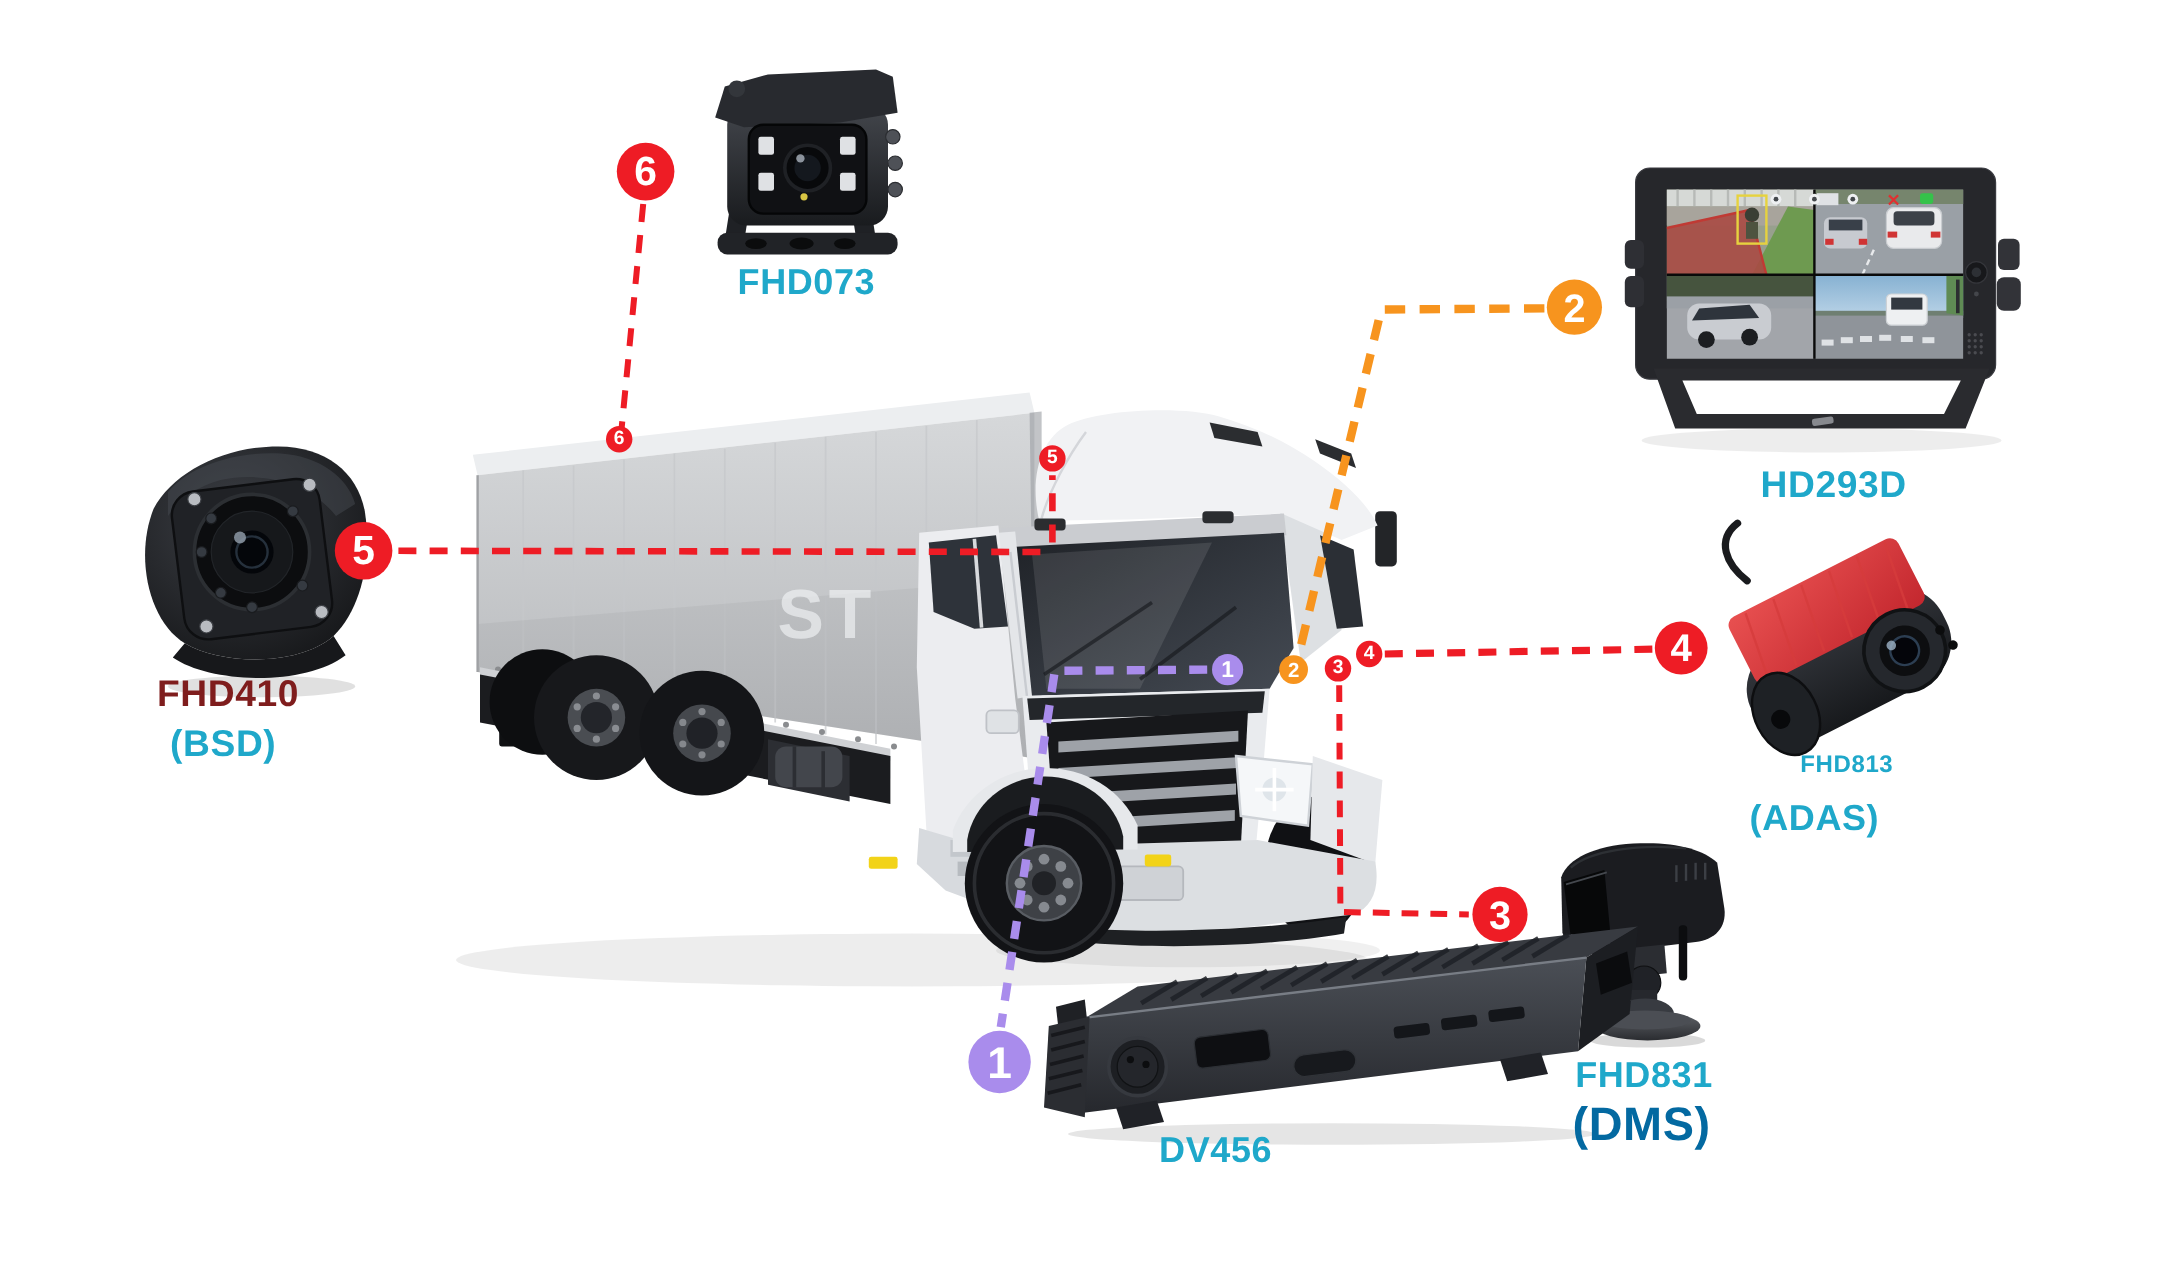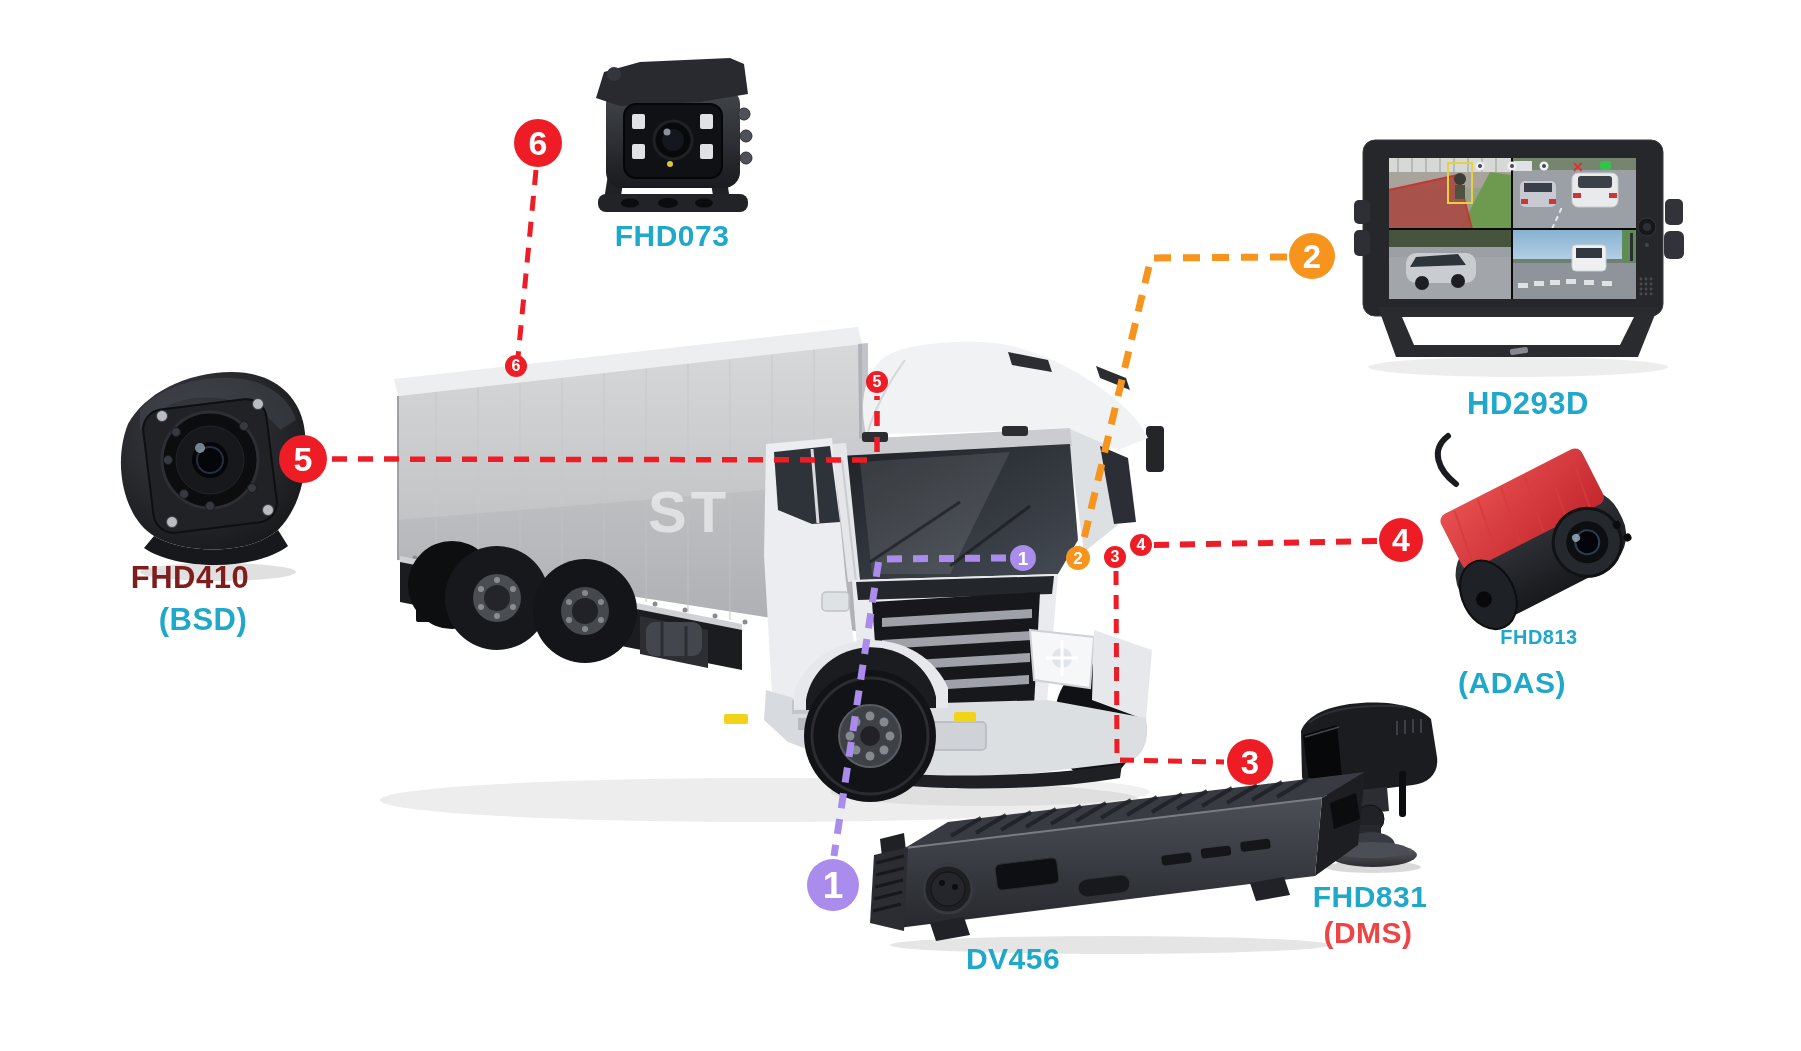--- a/index.html
+++ b/index.html
@@ -492,19 +492,19 @@
   <div class="badge" style="left: 1010px; top: 545px; width: 26px; height: 26px; font-size: 19px; background-color: rgb(169, 140, 236);">1</div>
   <div class="badge" style="left: 1066px; top: 546px; width: 24px; height: 24px; font-size: 17px; background-color: rgb(247, 148, 30);">2</div>
   <div class="badge" style="left: 1104px; top: 546px; width: 22px; height: 22px; font-size: 16px; background-color: rgb(238, 28, 37);">3</div>
   <div class="badge" style="left: 1130px; top: 534px; width: 22px; height: 22px; font-size: 16px; background-color: rgb(238, 28, 37);">4</div>
   <div class="badge" style="left: 866px; top: 371px; width: 22px; height: 22px; font-size: 16px; background-color: rgb(238, 28, 37);">5</div>
   <div class="badge" style="left: 505px; top: 355px; width: 22px; height: 22px; font-size: 16px; background-color: rgb(238, 28, 37);">6</div>
 
   <div class="plabel" style="left: 672px; top: 219px; font-size: 30px; color: rgb(31, 168, 202);">FHD073</div>
   <div class="plabel" style="left: 1528px; top: 366px; font-size: 31px; color: rgb(31, 168, 202); margin-top: 20px;">HD293D</div>
   <div class="plabel" style="left: 190px; top: 560px; font-size: 31px; color: #7f1d1d;">FHD410</div>
-  <div class="plabel" style="left: 203px; top: 602px; font-size: 31px; color: rgb(31, 168, 202);">(BSD)</div>
+  <div class="plabel" style="left: 186px; top: 602px; font-size: 31px; color: rgb(31, 168, 202);">(BSD)</div>
   <div class="plabel" style="left: 1539px; top: 626px; font-size: 20px; color: rgb(31, 168, 202);">FHD813</div>
   <div class="plabel" style="left: 1512px; top: 666px; font-size: 30px; color: rgb(31, 168, 202);">(ADAS)</div>
   <div class="plabel" style="left: 1370px; top: 880px; font-size: 30px; color: rgb(31, 168, 202);">FHD831</div>
-  <div class="plabel" style="left: 1368px; top: 916px; font-size: 30px; color: #ef4444;">(DMS)</div>
+  <div class="plabel" style="left: 1368px; top: 916px; font-size: 39px; color: #0369a1;">(DMS)</div>
   <div class="plabel" style="left: 1013px; top: 942px; font-size: 30px; color: rgb(31, 168, 202);">DV456</div>
 </div>
 
 </body></html>

